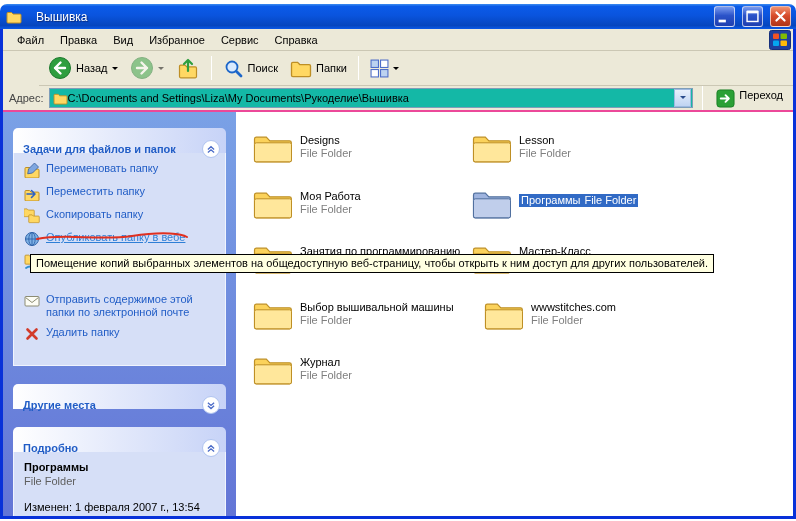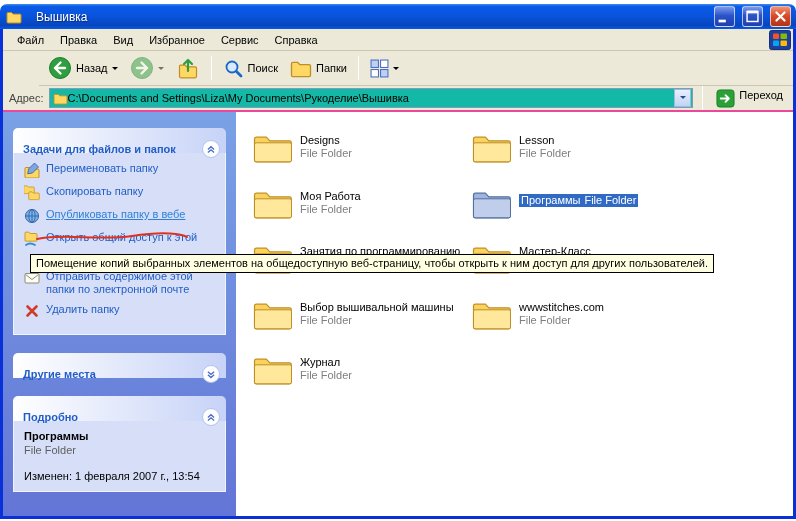--- a/index.html
+++ b/index.html
@@ -48,21 +48,21 @@
   
   .content { flex:1; display:flex; min-height:0; }
   .sidebar { width:233px; background:linear-gradient(180deg,#7AA1E6,#6375D6); padding:16px 10px 0; overflow:hidden; }
   .main { flex:1; background:#fff; position:relative; }
 
   .panel { margin-bottom:18px; }
   .panel-header { height:25px; border-radius:5px 5px 0 0;
     background:linear-gradient(90deg,#FFFFFF,#C7D3F7);
     color:#215DC6; font-weight:bold; font-size:11px;
     display:flex; align-items:center; justify-content:space-between; padding:16px 6px 0 10px; }
-  .panel-body { background:#D6DFF7; border:1px solid #F0F4FE; border-top:none; padding:9px 8px 8px 10px; }
+  .panel-body { background:#D6DFF7; border:1px solid #F0F4FE; border-top:none; padding:9px 8px 16px 10px; }
 
   .task-item { display:flex; align-items:flex-start; gap:6px; margin-bottom:7px; color:#215DC6; font-size:11px; }
   .task-item .lbl { line-height:13px; }
   .task-item.hot .lbl { text-decoration:underline; color:#2E7FD6; }
   .task-item.gap-b { margin-bottom:23px; }
   .task-item svg { flex:0 0 16px; }
 
   .details-name { font-weight:bold; font-size:11px; color:#000; }
   .details-type { font-size:11px; color:#5F5F5F; margin-top:2px; }
   .details-mod  { font-size:11px; color:#000; margin-top:14px; line-height:13px; }
@@ -228,20 +228,27 @@
           <div class="panel-body">
             <div class="task-item">
               <svg width="16" height="16" viewBox="0 0 16 16">
                 <use href="#sym-minifolder" y="2"></use>
                 <path d="M10.5 1 l4 4 -6 6 -4.8 .8 .8 -4.8z" fill="#7EA6E0" stroke="#365C99" stroke-width="0.8"></path>
               </svg>
               <span class="lbl">Переименовать папку</span>
             </div>
             <div class="task-item">
               <svg width="16" height="16" viewBox="0 0 16 16">
+                <use href="#sym-minifolder" y="2"></use>
+                <path d="M3 9 h7 M7.5 5.5 L11 9 l-3.5 3.5" stroke="#2F62C4" stroke-width="1.6" fill="none" stroke-linecap="round" stroke-linejoin="round"></path>
+              </svg>
+              <span class="lbl">Переместить папку</span>
+            </div>
+            <div class="task-item">
+              <svg width="16" height="16" viewBox="0 0 16 16">
                 <use href="#sym-minifolder" x="-1" y="-1" width="12" height="10.5"></use>
                 <use href="#sym-minifolder" x="4" y="5" width="12" height="10.5"></use>
               </svg>
               <span class="lbl">Скопировать папку</span>
             </div>
             <div class="task-item hot">
               <svg width="16" height="16" viewBox="0 0 16 16">
                 <circle cx="8" cy="8" r="6.5" fill="#7FB2E5" stroke="#2F62A8"></circle>
                 <path d="M1.5 8 h13 M8 1.5 v13" stroke="#2F62A8" stroke-width="0.9" fill="none"></path>
                 <ellipse cx="8" cy="8" rx="3.2" ry="6.5" fill="none" stroke="#2F62A8" stroke-width="0.9"></ellipse>
@@ -355,21 +362,21 @@
         </div>
         <div class="tile" style="left:17px;top:187px">
           <svg class="ficon" viewBox="0 0 40 32">
               <use href="#sym-folder"></use>
             </svg>
           <div class="finfo">
               <div class="fname">Выбор вышивальной машины</div>
               <div class="ftype">File Folder</div>
             </div>
         </div>
-        <div class="tile" style="left:236px;top:187px">
+        <div class="tile" style="left:248px;top:187px">
           <svg class="ficon" viewBox="0 0 40 32">
               <use href="#sym-folder"></use>
             </svg>
           <div class="finfo">
               <div class="fname">wwwstitches.com</div>
               <div class="ftype">File Folder</div>
             </div>
         </div>
         <div class="tile" style="left:17px;top:242px">
           <svg class="ficon" viewBox="0 0 40 32">

